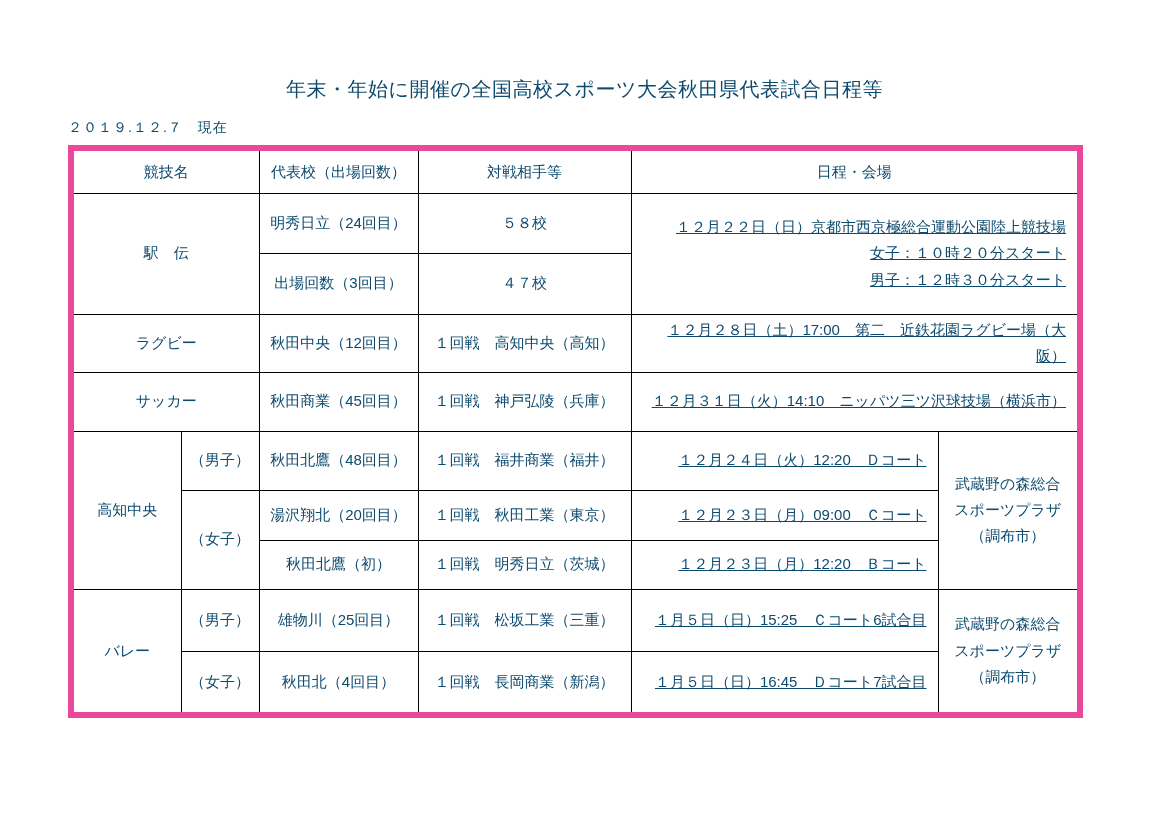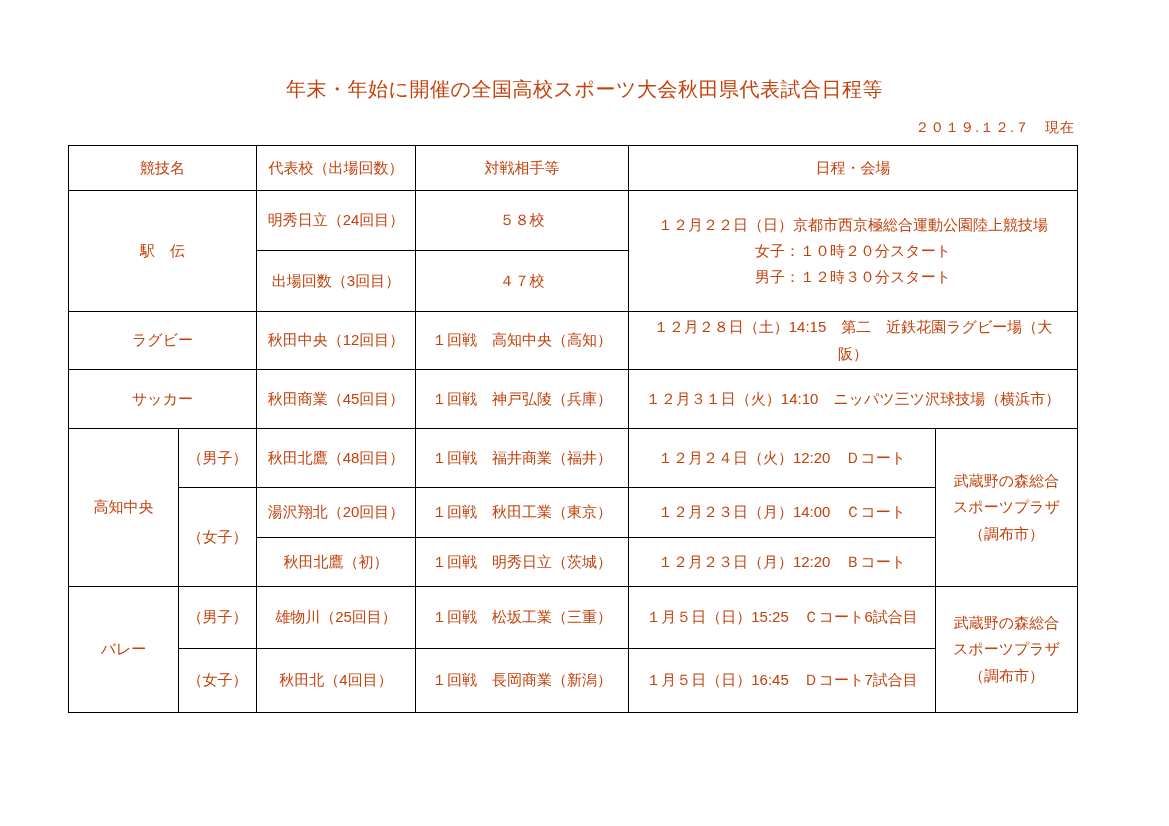--- a/index.html
+++ b/index.html
@@ -5,66 +5,66 @@
   html, body {
     margin: 0;
     padding: 0;
     background: #ffffff;
   }
   .page {
     position: relative;
     width: 1169px;
     height: 826px;
     background: #ffffff;
-    color: #c2410c;
+    color: #0c4a6e;
     font-family: "Liberation Sans", "DejaVu Sans", sans-serif;
     overflow: hidden;
   }
   .doc-title {
     position: absolute;
     top: 76px;
     left: 0;
     width: 100%;
     text-align: center;
     font-size: 20px;
     letter-spacing: 0.5px;
     white-space: nowrap;
   }
   .date-note {
     position: absolute;
     top: 119px;
     left: 68px;
     width: 1007px;
-    text-align: right;
     font-size: 14px;
     letter-spacing: 1px;
   }
   table.sched {
     position: absolute;
     top: 145px;
     left: 68px;
     width: 1009px;
     table-layout: fixed;
     border-collapse: collapse;
-    border: 1px solid #ec4899;
+    border: 6px solid #ec4899;
   }
   table.sched th, table.sched td {
     border: 1px solid #000000;
     font-size: 15px;
     font-weight: normal;
     text-align: center;
     vertical-align: middle;
     padding: 2px 5px;
     line-height: 1.75;
     overflow: hidden;
     word-break: break-all;
   }
   table.sched td.l {
-    text-align: center;
+    text-align: right;
     padding: 1px 11px;
+    text-decoration: underline;
   }
   .bl2 { border-left-width: 2px; }
   .bt2 { border-top-width: 2px; }
   .venue-cell { line-height: 1.9; padding: 2px 6px; }
 </style>
 </head>
 <body>
 
 <div class="page">
 
@@ -102,21 +102,21 @@
       </tr>
       <tr style="height:61px">
         <td class="bt2 bl2">出場回数（3回目）</td>
         <td class="bt2 bl2">４７校</td>
       </tr>
 
       <tr style="height:58px">
         <td colspan="2" class="bt2">ラグビー</td>
         <td class="bt2 bl2">秋田中央（12回目）</td>
         <td class="bt2 bl2">１回戦　高知中央（高知）</td>
-        <td colspan="2" class="bt2 bl2 l">１２月２８日（土）14:15　第二　近鉄花園ラグビー場（大阪）</td>
+        <td colspan="2" class="bt2 bl2 l">１２月２８日（土）17:00　第二　近鉄花園ラグビー場（大阪）</td>
       </tr>
 
       <tr style="height:59px">
         <td colspan="2" class="bt2">サッカー</td>
         <td class="bt2 bl2">秋田商業（45回目）</td>
         <td class="bt2 bl2">１回戦　神戸弘陵（兵庫）</td>
         <td colspan="2" class="bt2 bl2 l">１２月３１日（火）14:10　ニッパツ三ツ沢球技場（横浜市）</td>
       </tr>
 
       <tr style="height:59px">
@@ -128,21 +128,21 @@
         <td rowspan="3" class="bt2 venue-cell">
             <div>武蔵野の森総合</div>
             <div>スポーツプラザ</div>
             <div>（調布市）</div>
           </td>
       </tr>
       <tr style="height:50px">
         <td rowspan="2">（女子）</td>
         <td class="bl2">湯沢翔北（20回目）</td>
         <td class="bl2">１回戦　秋田工業（東京）</td>
-        <td class="bl2 l">１２月２３日（月）14:00　Ｃコート</td>
+        <td class="bl2 l">１２月２３日（月）09:00　Ｃコート</td>
       </tr>
       <tr style="height:49px">
         <td class="bl2">秋田北鷹（初）</td>
         <td class="bl2">１回戦　明秀日立（茨城）</td>
         <td class="bl2 l">１２月２３日（月）12:20　Ｂコート</td>
       </tr>
 
       <tr style="height:62px">
         <td rowspan="2" class="bt2">バレー</td>
         <td class="bt2">（男子）</td>

